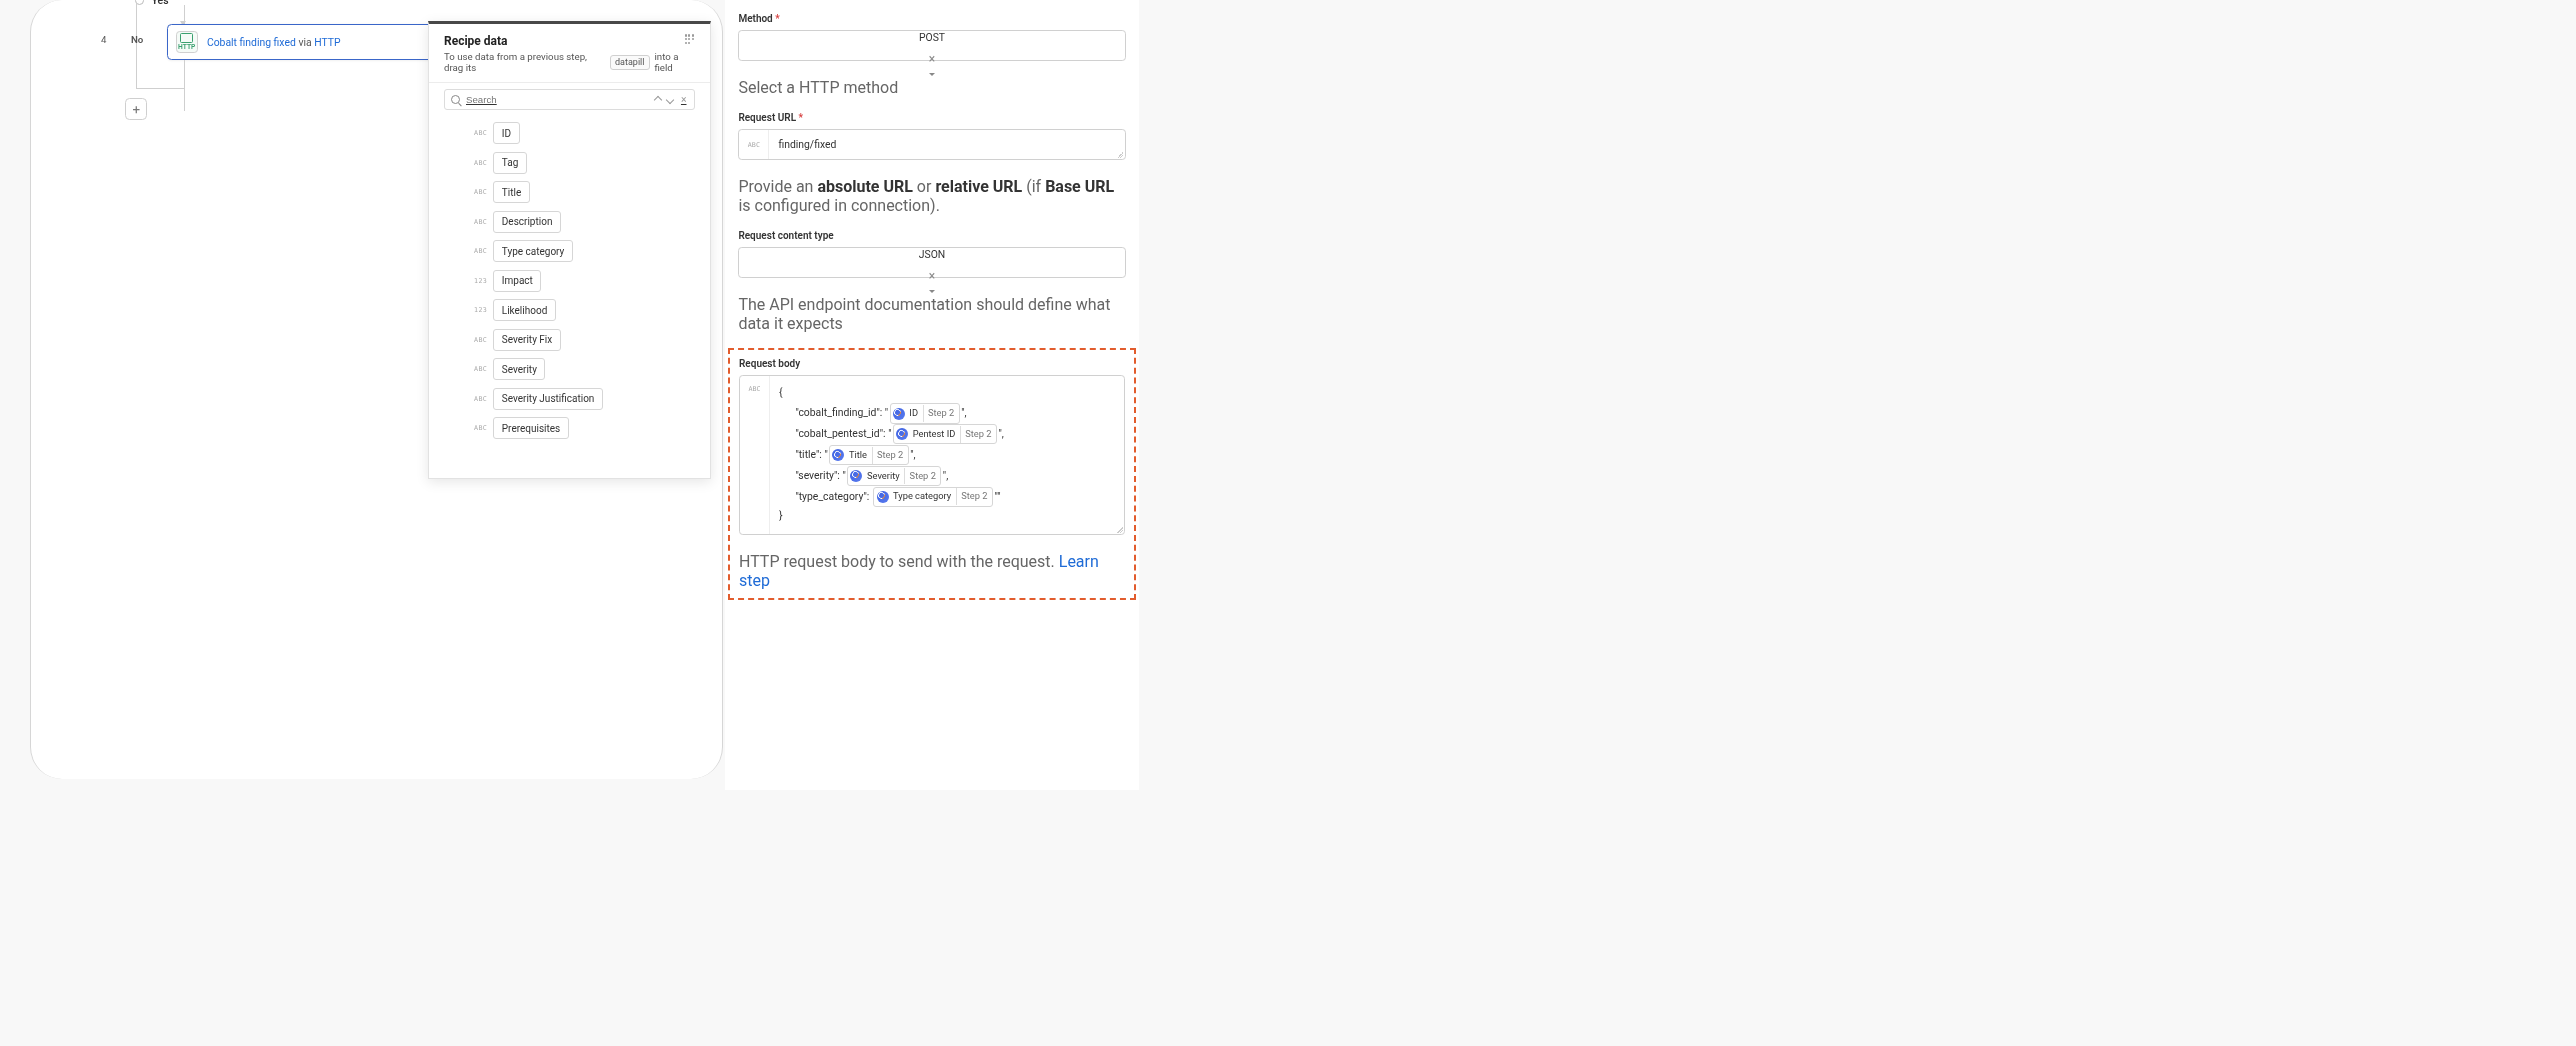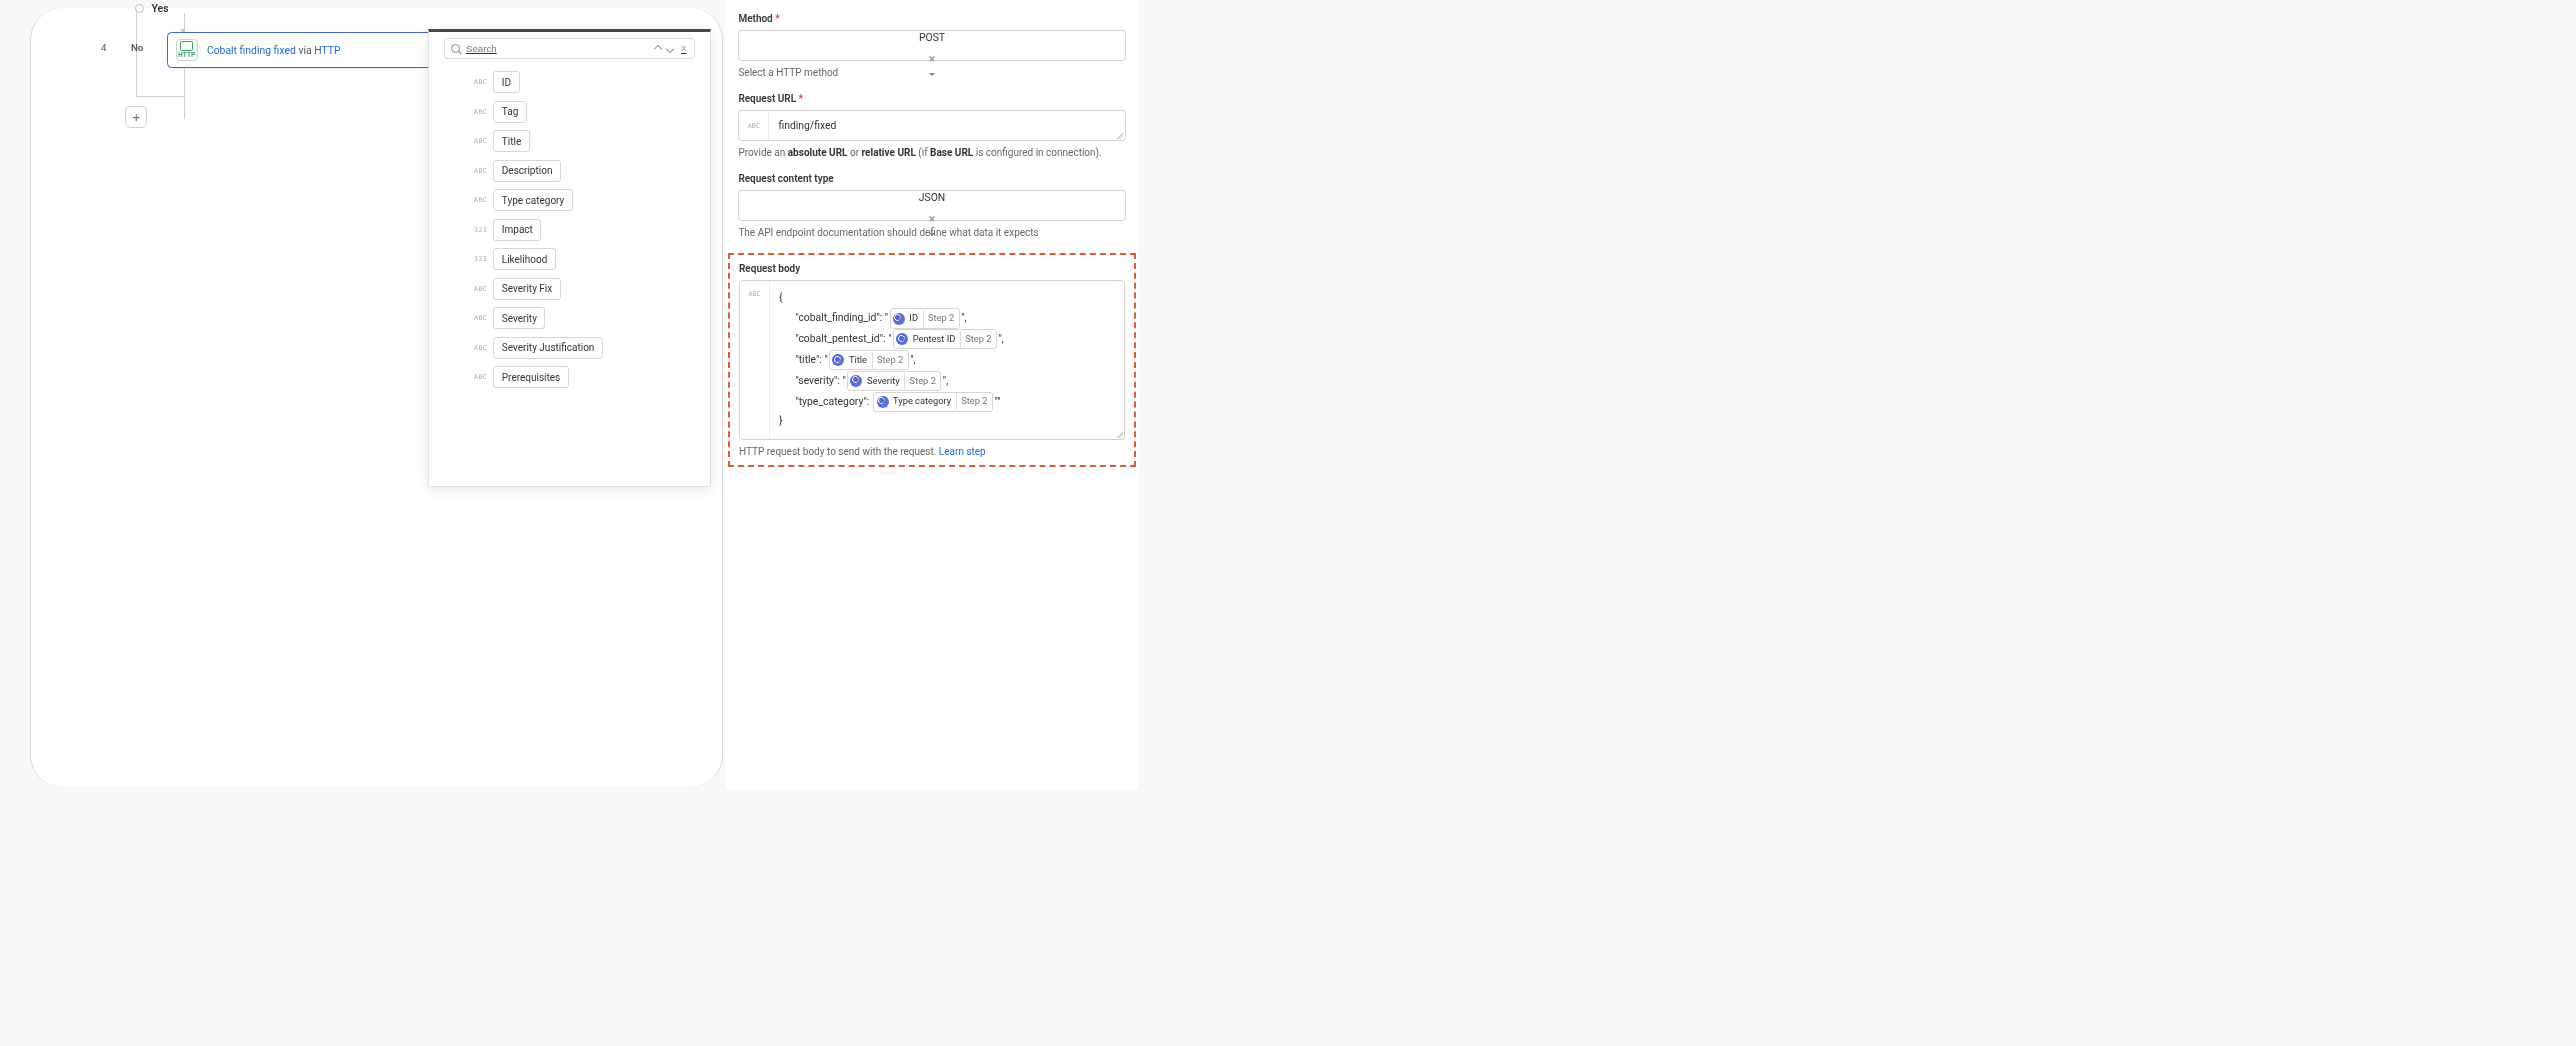--- a/index.html
+++ b/index.html
@@ -14,21 +14,21 @@
     width: 2576px;
     height: 1047px;
     position: relative;
     transform-origin: top left;
   }
 
   
   .flow-area {
     position: absolute;
     left: 30px;
-    top: 8px;
+    top: 0;
     width: 693px;
     height: 779px;
     background: #fff;
     border-left: 0.7px solid #d6d6d6;
     border-right: 0.7px solid #d6d6d6;
     background-image: radial-gradient(#ddd 0.7px, transparent 0.7px);
     background-size: 12px 12px;
     background-position: 0 0;
     border-radius: 32px;
   }
@@ -296,21 +296,21 @@
     background: #fff;
     padding: 13.4px 13.4px;
   }
   .form-group { margin-bottom: 15px; }
   .form-label {
     font-size: 10px; font-weight: 600; color: #333;
     display: block; margin-bottom: 6px;
   }
   .form-label .req { color: #d63f3f; }
   .form-help {
-    font-size: 10px; color: #666; margin-top: 6px;
+    font-size: 16px; color: #666; margin-top: 17px;
   }
   .form-help b { color: #333; }
   .form-help a { color: #1f6bd6; text-decoration: none; }
 
   .select-box {
     display: flex; align-items: center;
     border: 0.7px solid #d0d0d0;
     border-radius: 3.7px;
     height: 31px;
     padding: 0 9px;
@@ -433,20 +433,40 @@
     </div>
 
     <div class="flow-connector-down2"></div>
     <div class="flow-connector-across"></div>
 
     <div class="add-step">
       <span>+</span>
     </div>
 
     <div class="recipe-panel">
+      <div class="recipe-panel-header">
+        <div class="top-row">
+          <div class="recipe-panel-title">Recipe data</div>
+          <div class="drag-icon">
+            <i></i>
+              <i></i>
+              <i></i>
+              <i></i>
+              <i></i>
+              <i></i>
+              <i></i>
+              <i></i>
+          </div>
+        </div>
+        <div class="recipe-panel-sub">
+          <span>To use data from a previous step, drag its</span>
+          <span class="datapill-tag-inline">datapill</span>
+          <span>into a field</span>
+        </div>
+      </div>
 
 
       <div class="search-row">
         <div class="search-box">
           <span class="search-icon-svg"></span>
           <input type="text" placeholder="Search" style="">
           <span class="nav-up"></span>
           <span class="nav-down"></span>
           <span class="close-x">×</span>
         </div>

